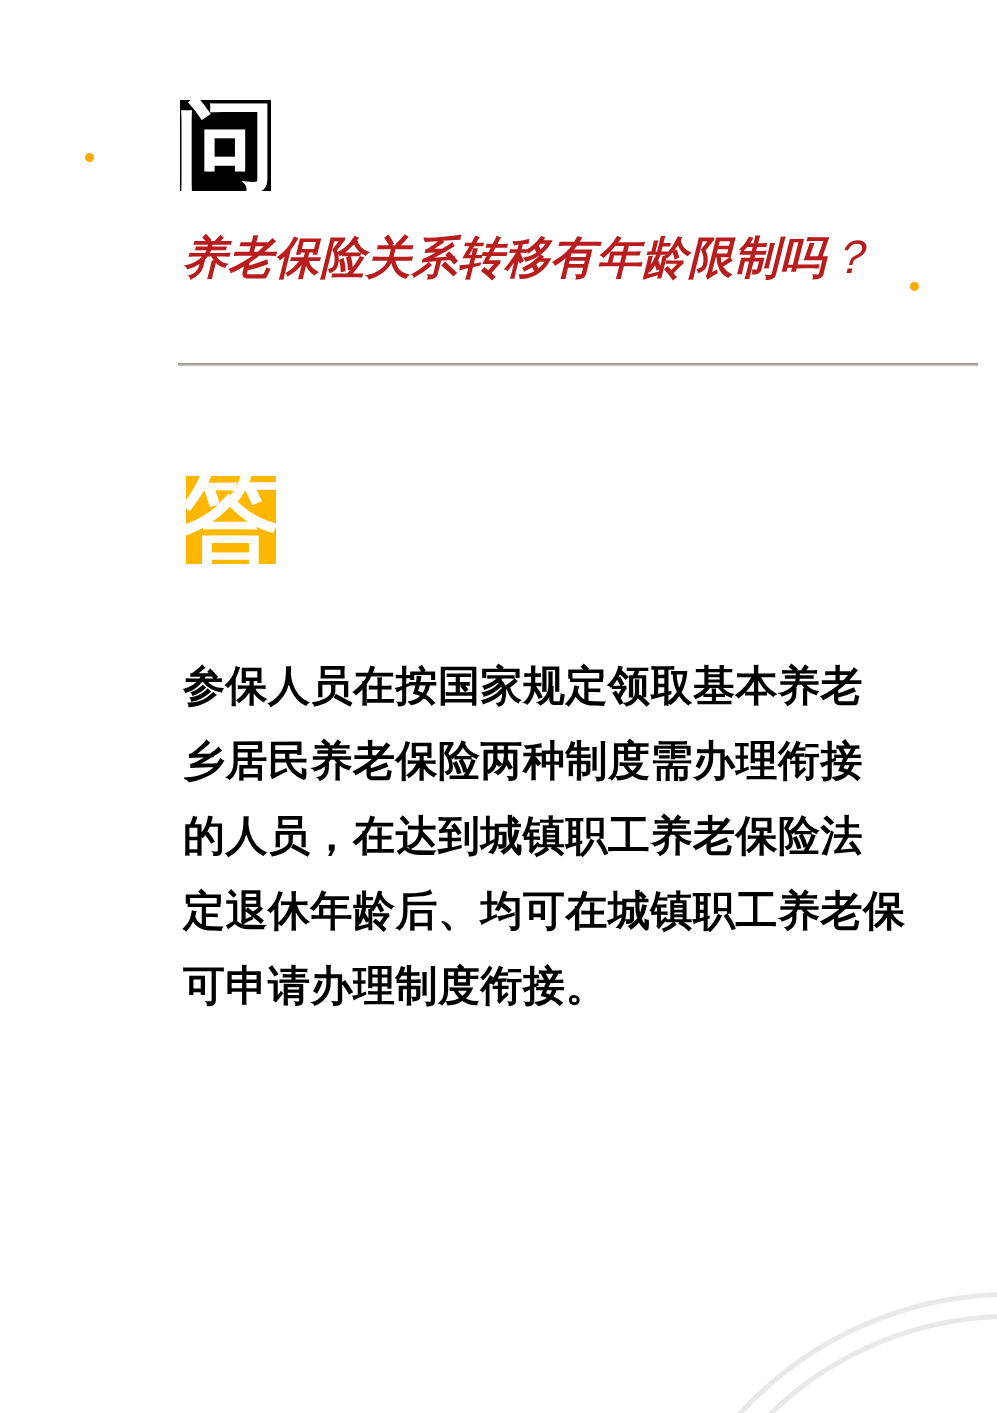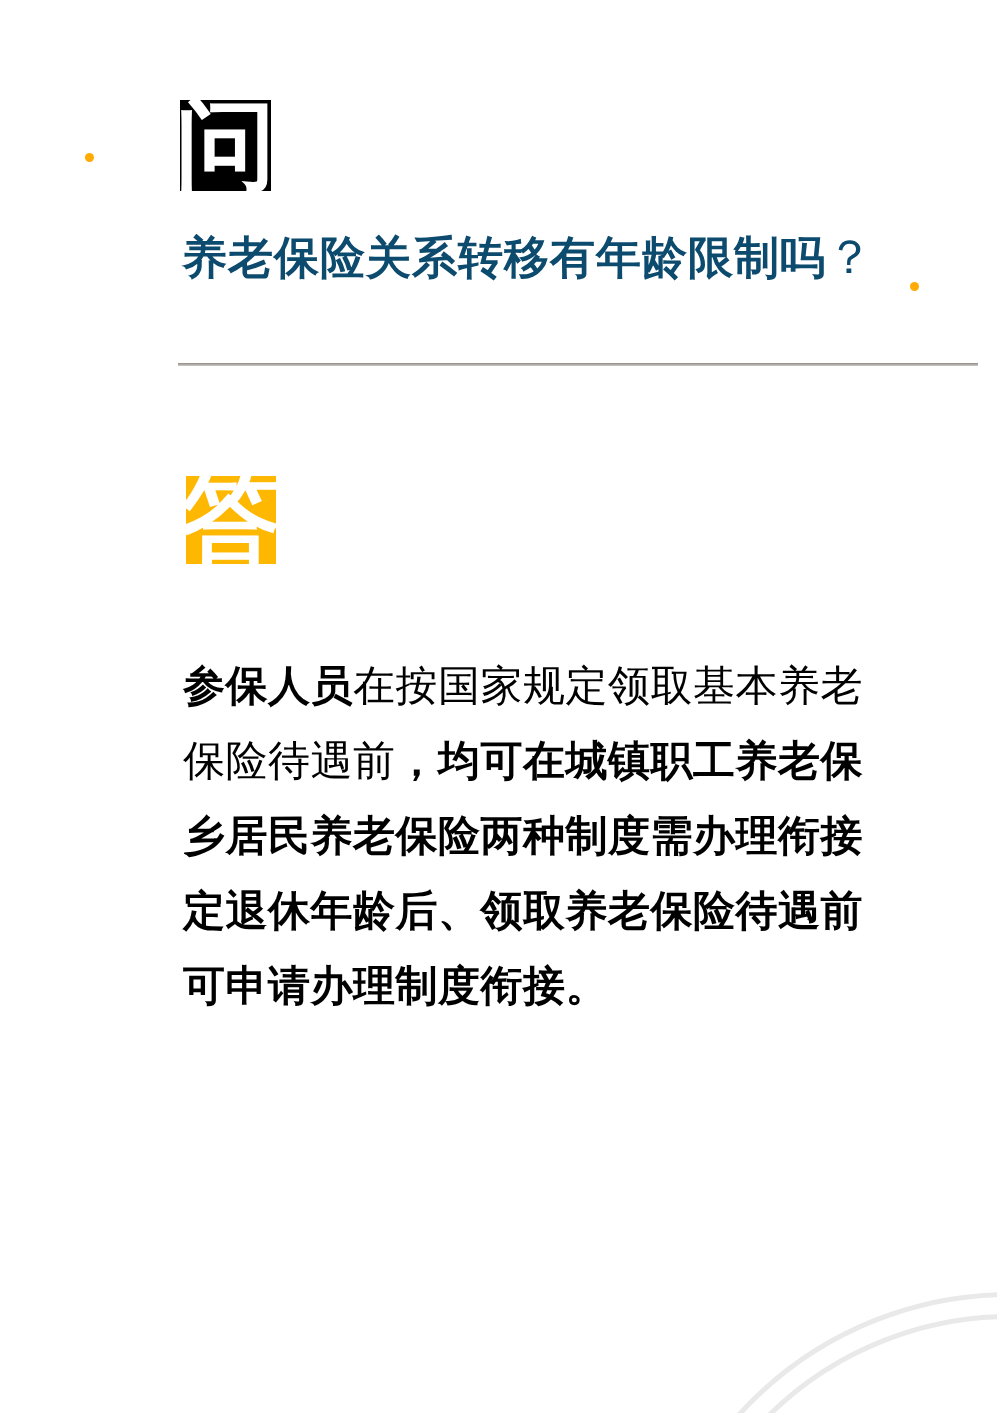--- a/index.html
+++ b/index.html
@@ -43,22 +43,23 @@
   .dot-right { left: 910px; top: 282px; }
 
   
   .title {
     position: absolute;
     left: 182px; top: 226px;
     width: 760px;
     font-size: 45px;
     font-weight: 900;
     letter-spacing: 1px;
-    color: #0c4a6e;
+    color: #b91c1c;
     white-space: nowrap;
+    font-style: italic;
   }
   .title .q-mark {
     font-family: "Liberation Serif", serif;
     font-weight: 400;
     font-size: 47px;
   }
 
   
   .divider {
     position: absolute;
@@ -77,21 +78,21 @@
     height: 75px;
     line-height: 75px;
     font-size: 42px;
     letter-spacing: 0.5px;
     color: #000000;
     white-space: nowrap;
   }
   .seg { font-family: "Liberation Sans", sans-serif; font-weight: 700; }
   .seg.bold-serif {
     font-family: "Liberation Serif", serif;
-    font-weight: 400;
+    font-weight: 700;
   }
 
   
   .arc {
     position: absolute;
     border: 5px solid #E9E9E9;
     border-radius: 50%;
     background: transparent;
   }
   .arc-outer { left: 642px; top: 1292px; width: 736px; height: 736px; }
@@ -115,22 +116,22 @@
   <div class="dot dot-right"></div>
 
   <div class="divider"></div>
 
   <div class="badge a-badge">
     <span class="glyph">答</span>
   </div>
 
   <div class="answer-paragraph">
       <div class="ans-line"><span class="seg">参保人员</span><span class="seg bold-serif">在按国家规定领取基本养老</span></div>
-      <div class="ans-line"><span class="seg bold-serif">保险待遇前</span><span class="seg">，均可在城镇职工养老保</span></div>
       <div class="ans-line"><span class="seg">乡居民养老保险两种制度需办理衔接</span></div>
-      <div class="ans-line"><span class="seg">定退休年龄后、领取养老保险待遇前</span></div>
+      <div class="ans-line"><span class="seg">的人员，在达到城镇职工养老保险法</span></div>
+      <div class="ans-line"><span class="seg">定退休年龄后、均可在城镇职工养老保</span></div>
       <div class="ans-line"><span class="seg">可申请办理制度衔接。</span></div>
     </div>
 
   <div class="arc arc-outer"></div>
   <div class="arc arc-inner"></div>
 
 </div>
 
 </body></html>

